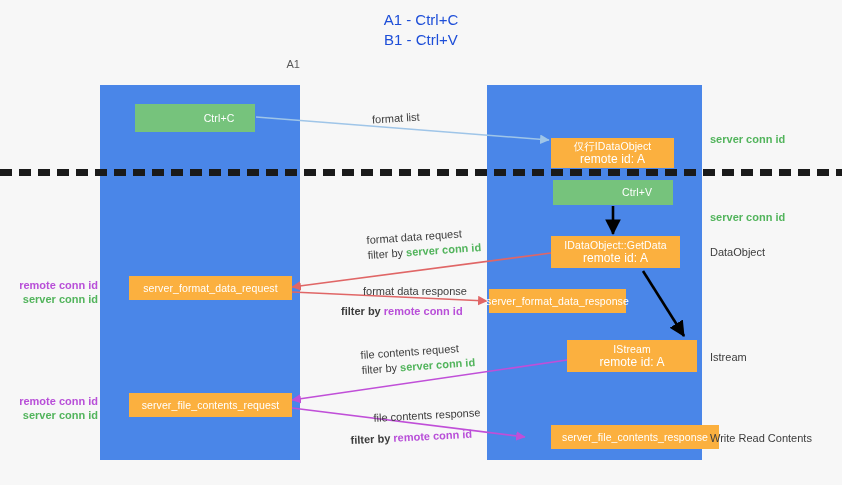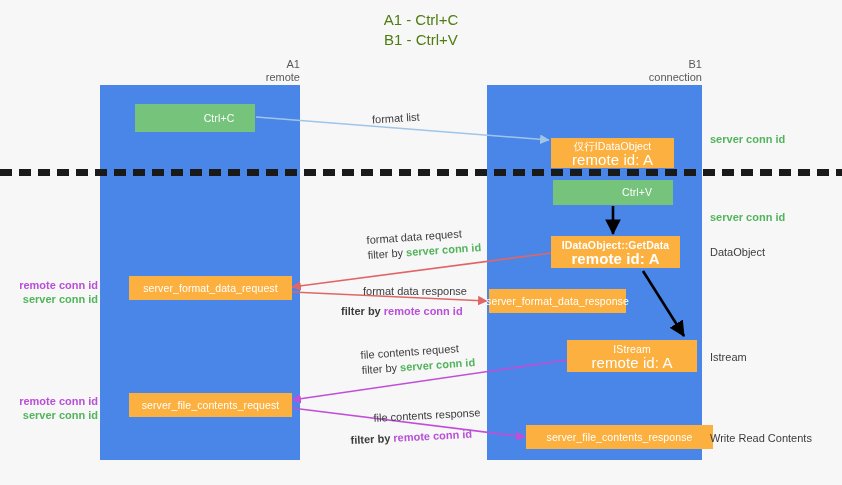--- a/index.html
+++ b/index.html
@@ -9,42 +9,42 @@
     font-family:"Liberation Sans","DejaVu Sans",sans-serif;
     position:relative;overflow:hidden;
     color:#3c3c3c;
   }
   #stage{position:absolute;inset:0;}
   .abs{position:absolute;}
 
   
   .title{
     left:0;top:10px;width:842px;
-    text-align:center;font-size:15px;line-height:20px;color:#4d7c0f;
+    text-align:center;font-size:15px;line-height:20px;color:#1d4ed8;
   }
 
   
   .colhead{
     text-align:right;font-size:11px;line-height:13px;color:#595959;
   }
 
   
   .lane{background:#4a86e8;}
 
   
   .box{
     box-sizing:border-box;
     display:flex;flex-direction:column;
     align-items:center;justify-content:center;
     color:#ffffff;font-size:10.5px;line-height:13px;
     text-align:center;letter-spacing:.1px;
   }
   .box.green{background:#76c37c;padding-left:48px;}
   .box.orange{background:#fbb03f;}
-  .box .l2{font-size:15px;}
+  .box .l2{font-size:12px;}
 
   
   .note{font-size:11px;line-height:14px;}
   .green-t{color:#52b45c;font-weight:bold;}
   .purple-t{color:#b84fd8;font-weight:bold;}
   .plain-t{color:#3c3c3c;}
 
   
   .mid{font-size:11px;line-height:15px;white-space:nowrap;}
   .mid .k{font-weight:bold;}
@@ -63,25 +63,20 @@
 
 <div id="stage">
 
   <div class="abs title">
     <div>A1 - Ctrl+C</div>
     <div>B1 - Ctrl+V</div>
   </div>
 
   <div class="abs colhead" style="left:100px;top:58px;width:200px;">
     <div>A1</div>
-    <div>remote</div>
-  </div>
-  <div class="abs colhead" style="left:487px;top:58px;width:215px;">
-    <div>B1</div>
-    <div>connection</div>
   </div>
 
   <div class="abs lane" style="left:100px;top:85px;width:200px;height:375px;"></div>
   <div class="abs lane" style="left:487px;top:85px;width:215px;height:375px;"></div>
 
   <svg class="ov">
     <defs>
       <marker id="ah-blue" markerWidth="7" markerHeight="7" refX="5.6" refY="3" orient="auto">
         <path d="M0,0 L6,3 L0,6 z" fill="#9fc5e8"></path>
       </marker>
@@ -125,35 +120,35 @@
 
   <div class="abs box orange" style="left:551px;top:138px;width:123px;height:30px;">
     <div>仅行IDataObject</div>
     <div class="l2">remote id: A</div>
   </div>
 
   <div class="abs box green" style="left:553px;top:180px;width:120px;height:25px;">
     <div>Ctrl+V</div>
   </div>
 
-  <div class="abs box orange" style="left:551px;top:236px;width:129px;height:32px;font-weight:bold;">
+  <div class="abs box orange" style="left:551px;top:236px;width:129px;height:32px;">
     <div>IDataObject::GetData</div>
     <div class="l2">remote id: A</div>
   </div>
 
   <div class="abs box orange" style="left:489px;top:289px;width:137px;height:24px;">
     <div>server_format_data_response</div>
   </div>
 
   <div class="abs box orange" style="left:567px;top:340px;width:130px;height:32px;">
     <div>IStream</div>
     <div class="l2">remote id: A</div>
   </div>
 
-  <div class="abs box orange" style="left:526px;top:425px;width:187px;height:24px;">
+  <div class="abs box orange" style="left:551px;top:425px;width:168px;height:24px;">
     <div>server_file_contents_response</div>
   </div>
 
   <div class="abs dashline"></div>
 
   <div class="abs mid" style="left:372px;top:111px;transform:rotate(-3.5deg);">
     <span>format list</span>
   </div>
 
   <div class="abs mid" style="left:367px;top:229px;transform:rotate(-4deg);">

